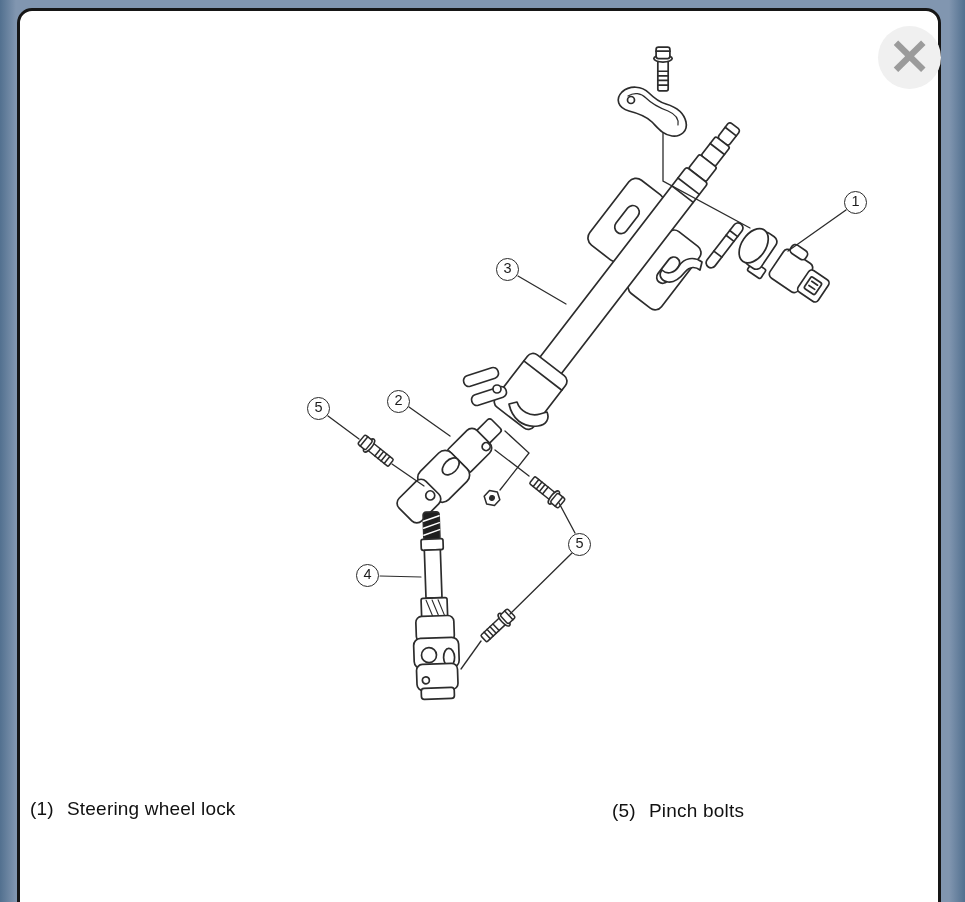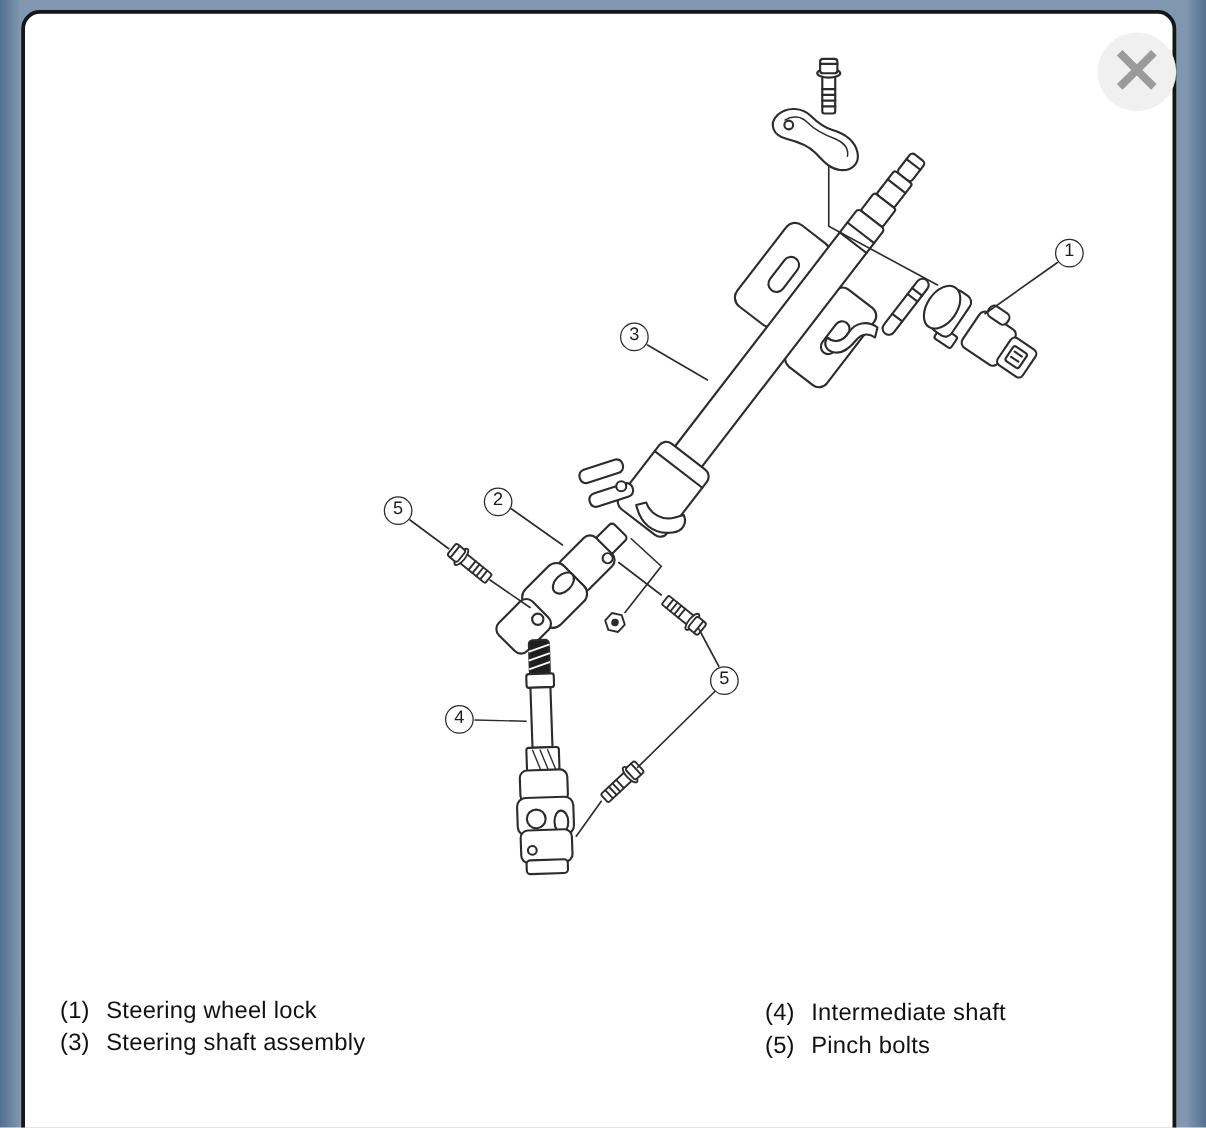--- a/index.html
+++ b/index.html
@@ -23,21 +23,21 @@
     font-family:"DejaVu Sans","Liberation Sans",sans-serif;
     transform:translateY(-3px);user-select:none;
   }
   svg.diagram{position:absolute;left:0;top:0;z-index:10;pointer-events:none;}
   .callout{
     position:absolute;width:23px;height:23px;box-sizing:border-box;
     border:1.7px solid #2a2a2a;border-radius:50%;background:#fff;
     font-size:14.5px;color:#1c1c1c;text-align:center;line-height:19px;z-index:20;
   }
   .legend{position:absolute;z-index:20;font-size:19px;color:#111;letter-spacing:0.2px;}
-  .legend-left{left:48px;top:796px;}
+  .legend-left{left:30px;top:796px;}
   .legend-right{left:612px;top:798px;}
   .legend-row{height:25.5px;line-height:25.5px;white-space:nowrap;}
   .legend-num{display:inline-block;width:37px;}
 </style>
 </head>
 <body>
 
 <div class="panel"></div>
 
 <svg class="diagram" width="965" height="902" viewBox="0 0 965 902">
@@ -169,28 +169,22 @@
 <div class="callout" style="left:387px;top:390px">2</div>
 <div class="callout" style="left:496px;top:258px">3</div>
 <div class="callout" style="left:356px;top:564px">4</div>
 <div class="callout" style="left:307px;top:397px">5</div>
 <div class="callout" style="left:568px;top:533px">5</div>
 
 <div class="legend legend-left">
   <div class="legend-row">
     <span class="legend-num">(1)</span><span>Steering wheel lock</span>
   </div>
-  <div class="legend-row">
-    <span class="legend-num">(3)</span><span>Steering shaft assembly</span>
-  </div>
 </div>
 <div class="legend legend-right">
-  <div class="legend-row">
-    <span class="legend-num">(4)</span><span>Intermediate shaft</span>
-  </div>
   <div class="legend-row">
     <span class="legend-num">(5)</span><span>Pinch bolts</span>
   </div>
 </div>
 
 <button class="close-btn">
   <span class="close-x">×</span>
 </button>
 
 </body></html>

